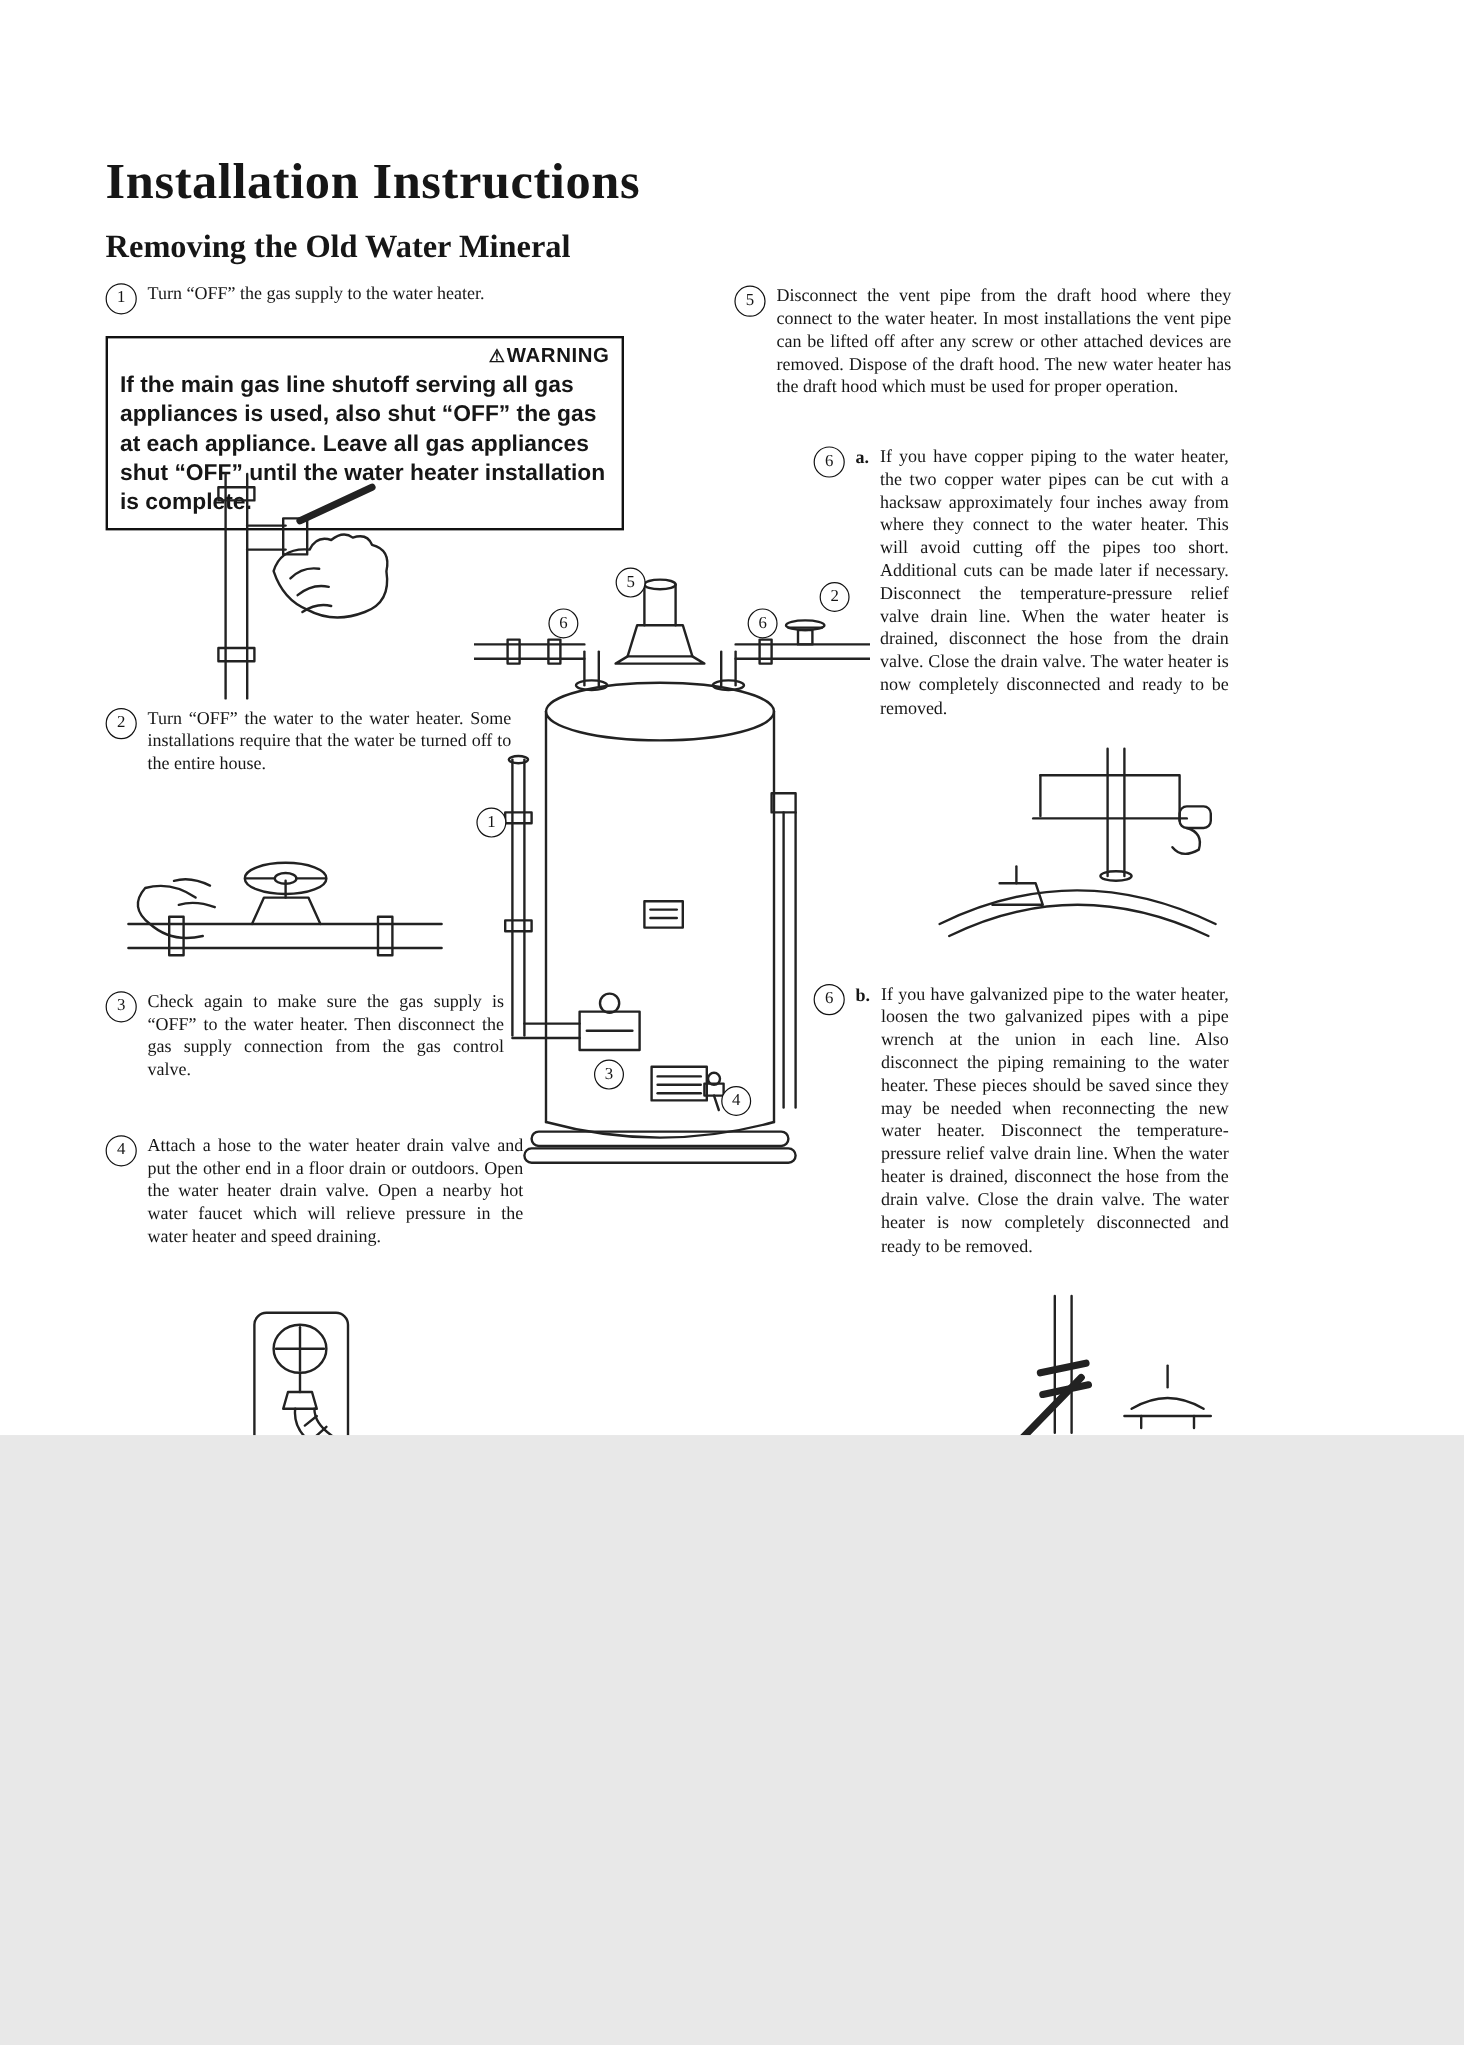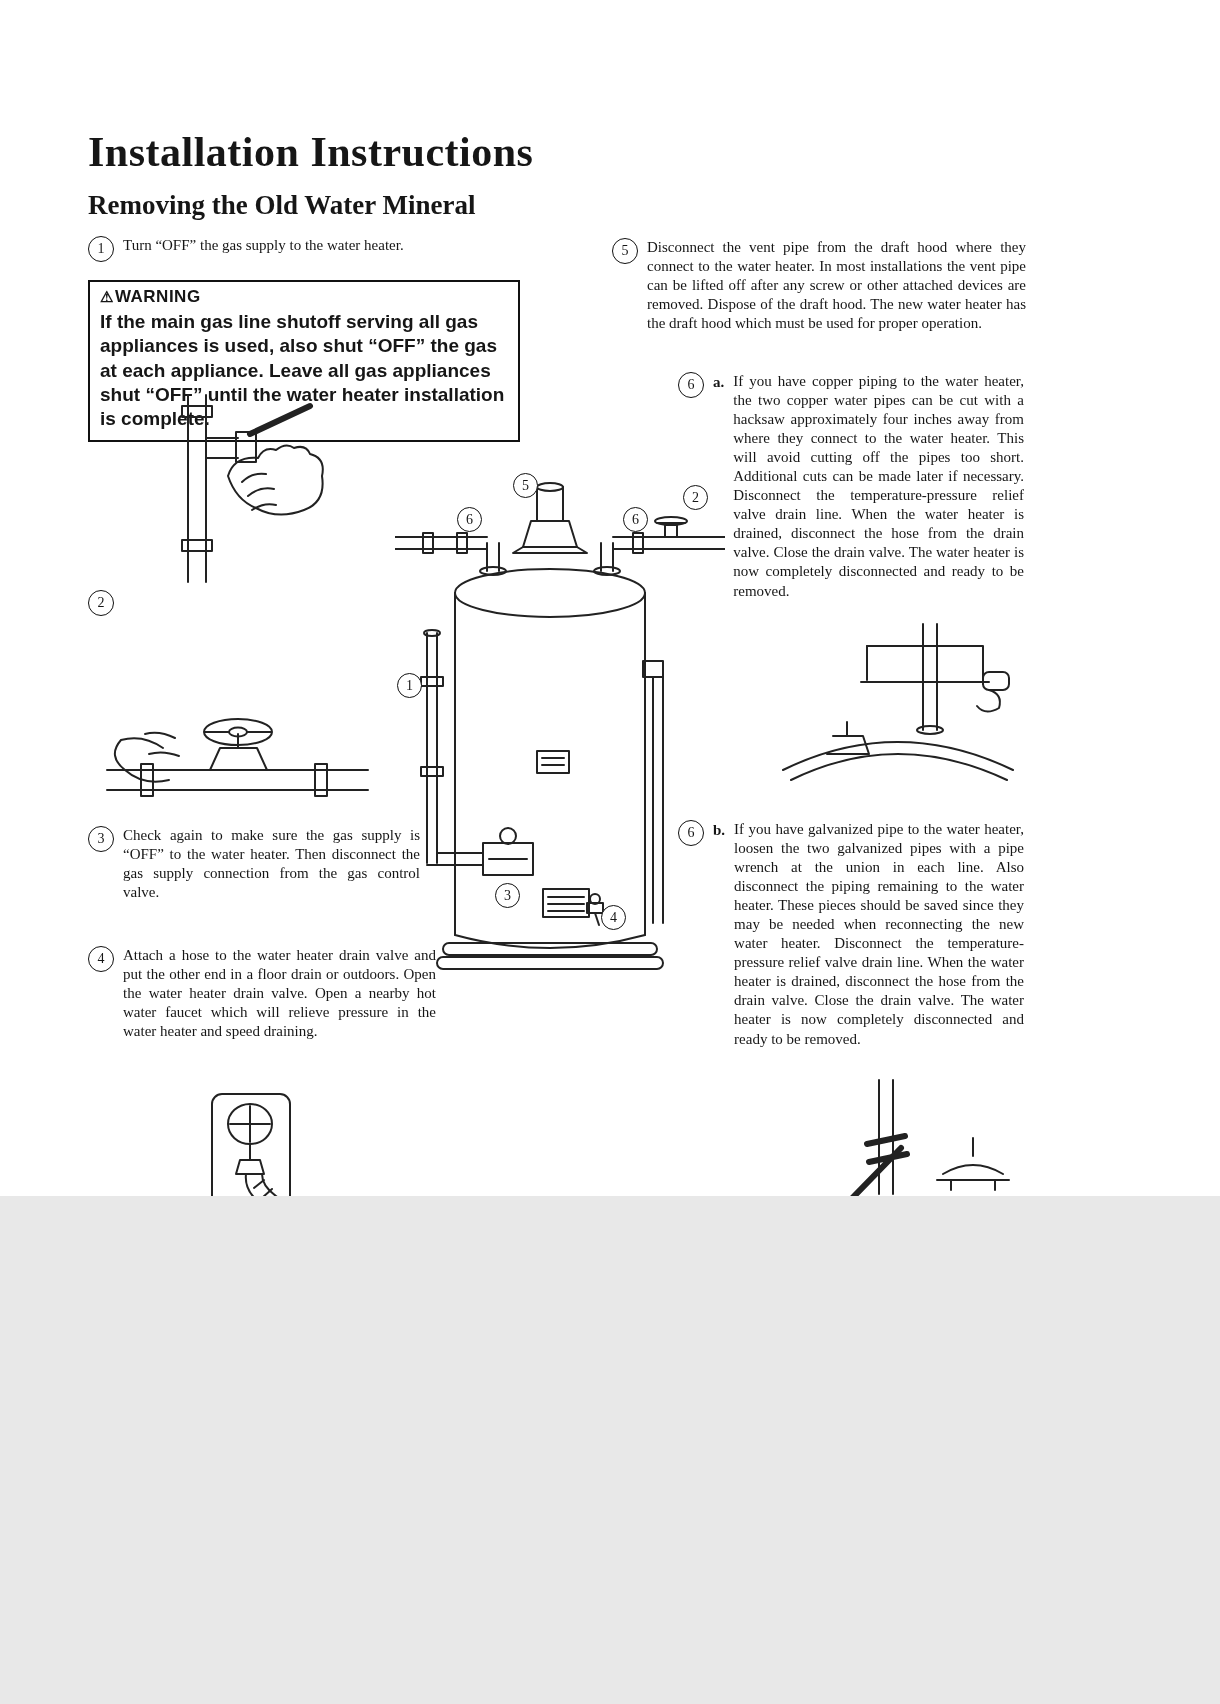--- a/index.html
+++ b/index.html
@@ -27,21 +27,21 @@
   }
   .stepprefix { flex:0 0 auto; font-size:15px; font-weight:bold; padding-top:2px; }
   .steptext {
     font-size:15px; line-height:1.27; text-align:justify;
   }
   
   .wbox-outer { position:absolute; border:1.5px solid #111; padding:3px; background:#fff; }
   .wbox-outer.single { border:none; padding:0; }
   .wbox { border:2.5px solid #111; padding:5px 10px 8px 10px; }
   .wbox-header {
-    text-align:left; font-family:"Liberation Sans", sans-serif;
+    text-align:right; font-family:"Liberation Sans", sans-serif;
     font-weight:bold; font-size:17px; letter-spacing:0.5px; padding-bottom:3px;
   }
   .wbox-header .tri { font-size:15px; margin-right:1px; }
   .wbox-header.ruled { border-bottom:2.5px solid #111; margin:-5px -10px 5px -10px; padding:4px 10px; }
   .wbox-body {
     font-family:"Liberation Sans", sans-serif; font-weight:bold;
     font-size:19px; line-height:1.28; text-align:left;
   }
   .illus { position:absolute; }
   .illus svg { display:block; }
@@ -90,20 +90,21 @@
         <path d="M110 86 q6 -20 30 -18 q6 -12 18 -8 q10 -8 18 -2 q12 -4 16 6 q16 4 12 22 q4 26 -18 34 q-26 10 -48 -2 q-20 -8 -28 -32"></path>
         <path d="M124 92 q10 -10 24 -8"></path>
         <path d="M130 106 q12 -10 26 -7"></path>
         <path d="M134 120 q12 -8 24 -5"></path>
       </g>
     </svg>
   </div>
 
   <div class="step" style="left:88px; top:590px; width:338px;">
     <div class="stepnum">2</div>
+    <div class="steptext">Turn “OFF” the water to the water heater. Some installations require that the water be turned off to the entire house.</div>
   </div>
 
   <div class="illus" style="left:105px; top:690px;">
     <svg width="265" height="128" viewBox="0 0 265 128">
       <g class="ink">
         <line x1="2" y1="80" x2="263" y2="80"></line>
         <line x1="2" y1="100" x2="263" y2="100"></line>
         <rect x="36" y="74" width="12" height="32"></rect>
         <rect x="210" y="74" width="12" height="32"></rect>
         <path d="M105 80 L115 58 L152 58 L162 80"></path>

